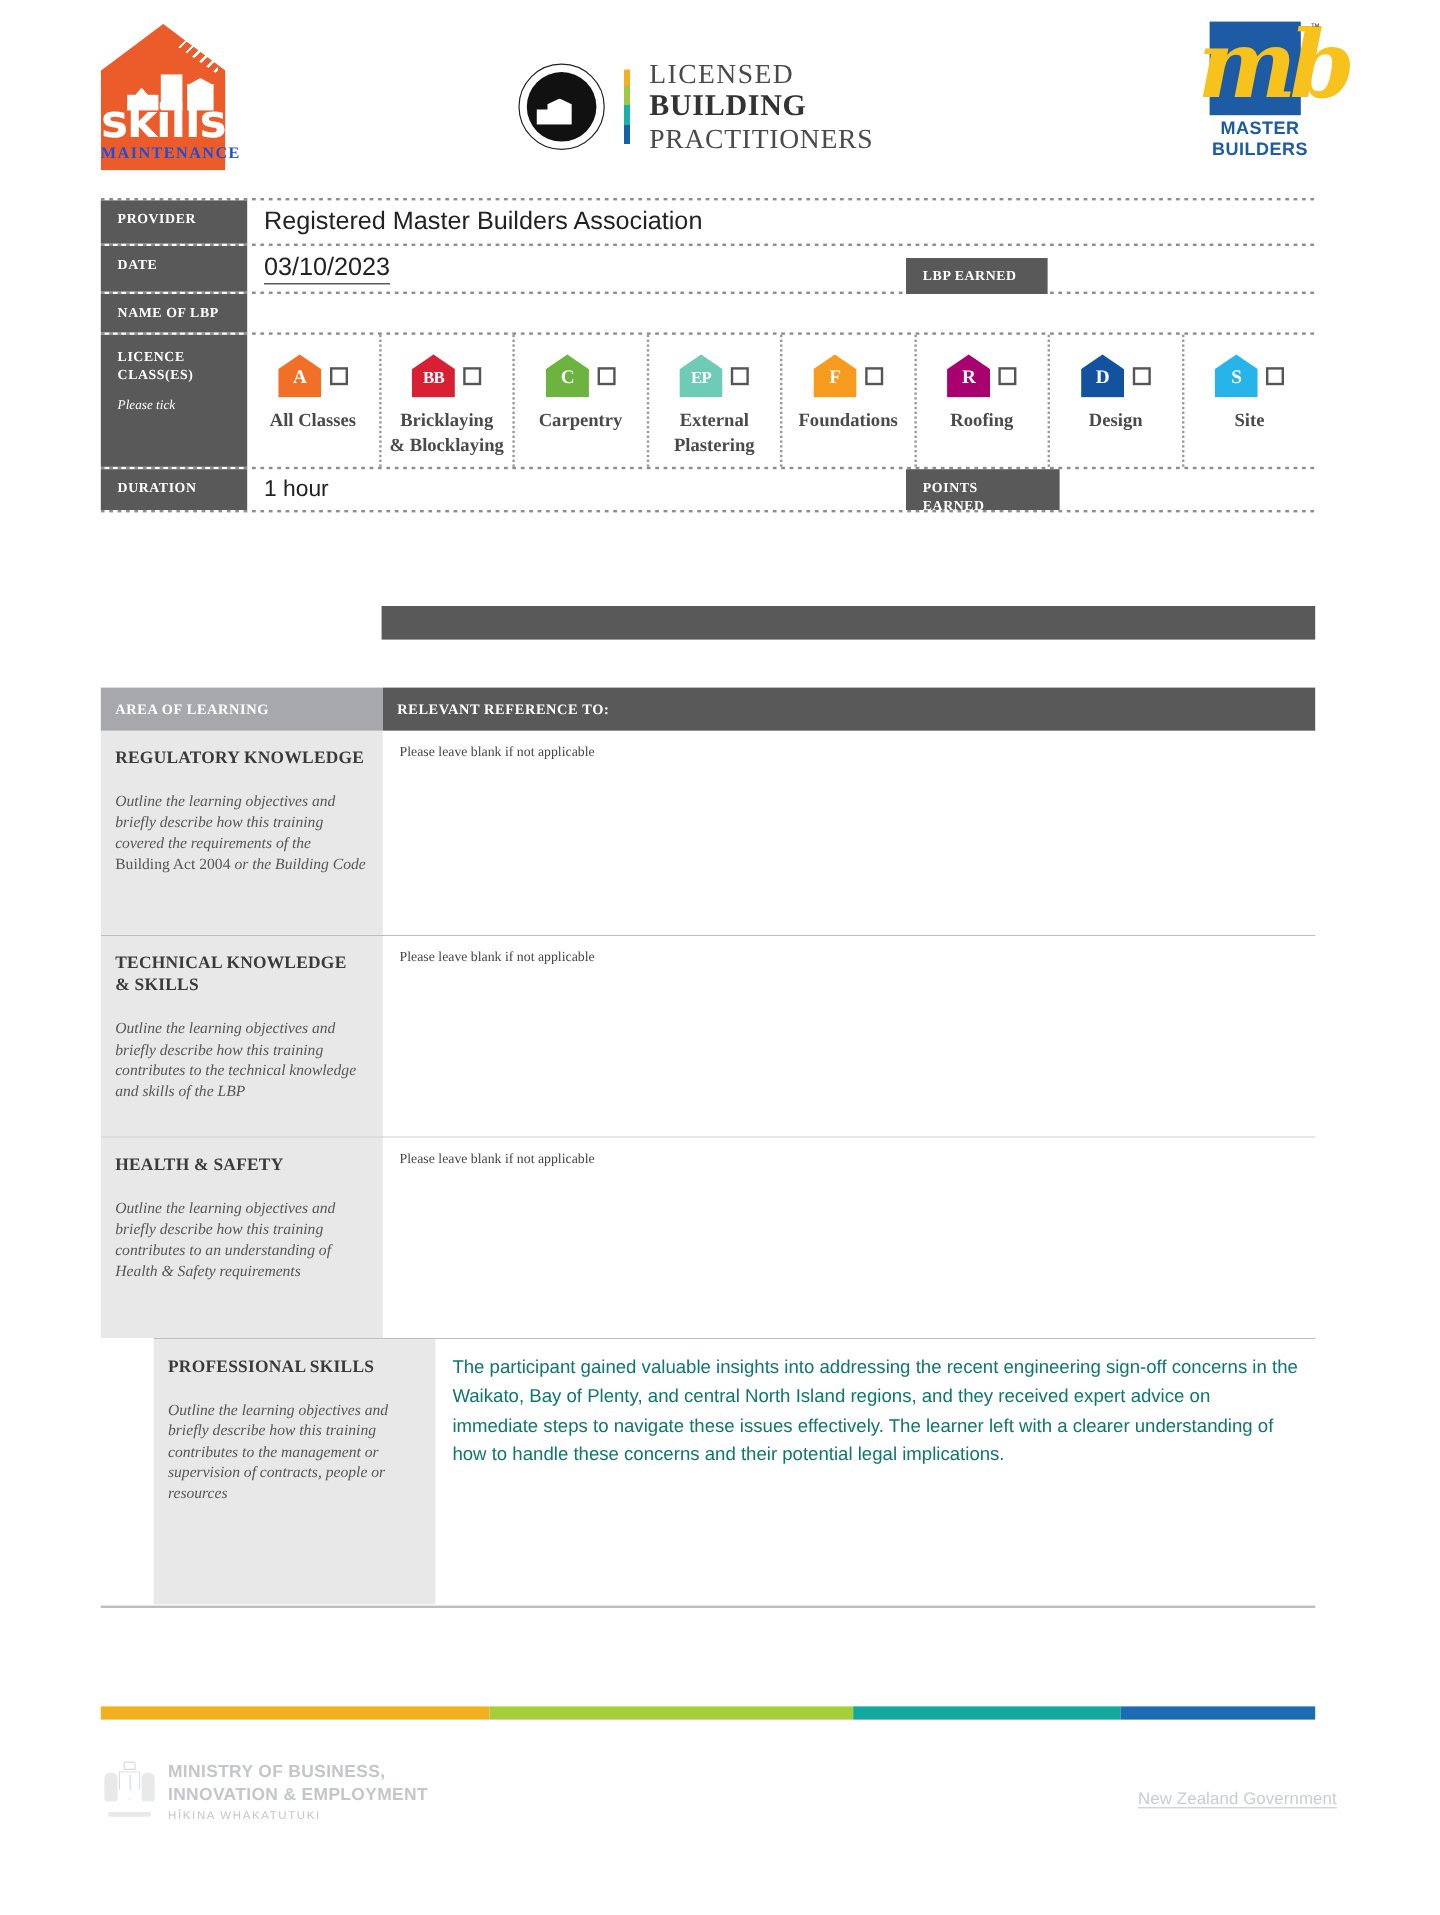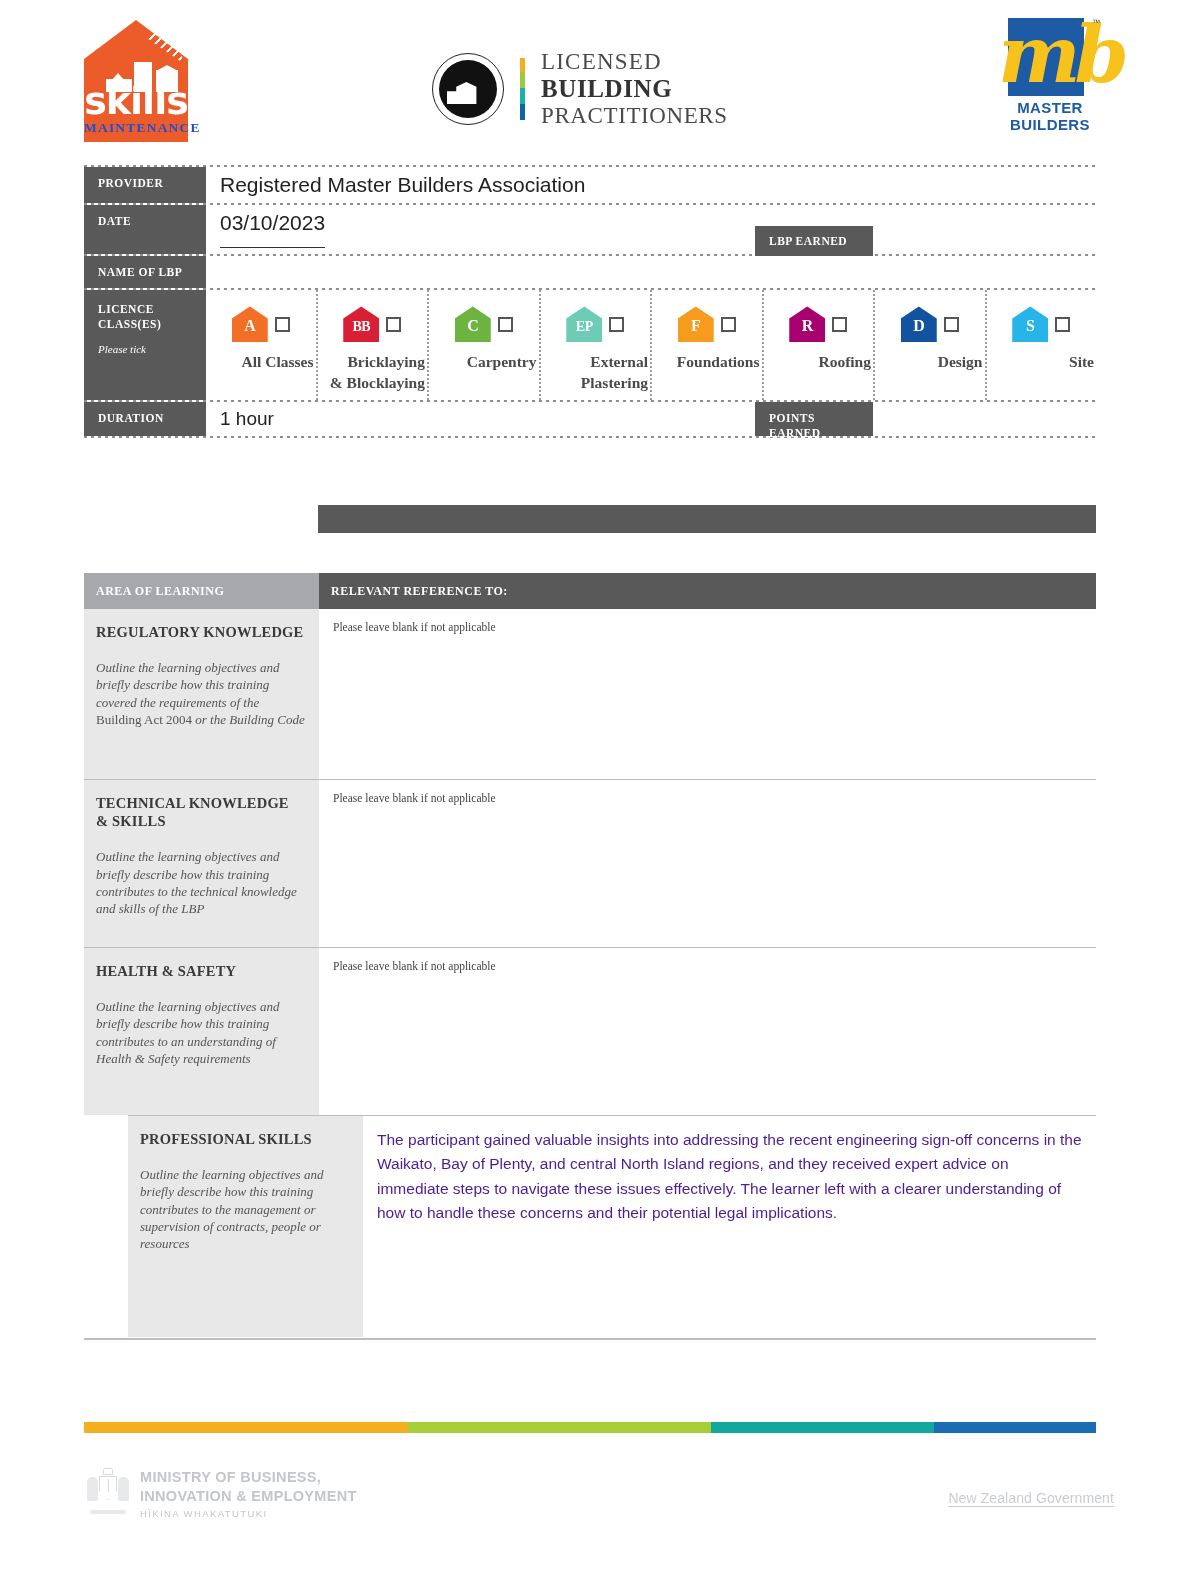--- a/index.html
+++ b/index.html
@@ -98,21 +98,21 @@
   .frow { display: flex; position: relative; }
   .flabel {
     width: 122px; flex: 0 0 122px; background: #595959; color: #fff;
     font-family: "Liberation Serif", serif; font-weight: bold;
     font-size: 11.5px; letter-spacing: .5px; padding: 9px 0 9px 14px;
     line-height: 1.25;
   }
   .flabel .sub { font-weight: normal; font-style: italic; font-size: 11px; letter-spacing: 0; margin-top: 12px; }
   .fval { flex: 1; padding: 6px 0 6px 14px; font-size: 21px; color: #222; }
   .fval.small { font-size: 19px; }
-  .u { border-bottom: 1.6px solid #333; display: inline-block; padding-bottom: 12px; }
+  .u { border-bottom: 1.6px solid #333; display: inline-block; padding-bottom: 1px; }
 
   
   .lic-row { display: flex; }
   .lic-cells { flex: 1; display: flex; }
   .lic-cell {
     flex: 1; text-align: center; padding: 12px 2px 6px;
     border-right: 2px dotted #9a9a9a; position: relative;
   }
   .lic-cell:last-child { border-right: none; }
   .lic-top { display: flex; align-items: center; justify-content: center; gap: 7px; height: 44px; }
@@ -122,32 +122,32 @@
     display: flex; align-items: flex-end; justify-content: center;
   }
   .badge span {
     color: #fff; font-family: "Liberation Serif", serif; font-weight: bold;
     font-size: 16px; line-height: 1; padding-bottom: 8px; letter-spacing: -.5px;
   }
   .badge.two span { font-size: 14px; }
   .tick { width: 15px; height: 15px; border: 2px solid #555; background: #fff; }
   .lic-name {
     font-family: "Liberation Serif", serif; font-weight: bold; font-size: 15.5px;
-    color: #4a4a4a; line-height: 1.35; margin-top: 6px; text-align: right;
+    color: #4a4a4a; line-height: 1.35; margin-top: 6px;
   }
 
   
   .lbpnum-tab {
     position: absolute; left: 671px; top: -30px; width: 118px; height: 30px;
     background: #595959; color: #fff; font-family: "Liberation Serif", serif;
     font-weight: bold; font-size: 11.5px; letter-spacing: .5px;
     display: flex; align-items: center; padding-left: 14px;
   }
   .points-tab {
-    position: absolute; left: 671px; top: 0; width: 118px; height: 100%;
+    position: absolute; left: 671px; top: 0; width: 128px; height: 100%;
     background: #595959; color: #fff; font-family: "Liberation Serif", serif;
     font-weight: bold; font-size: 11.5px; letter-spacing: .5px;
     padding: 9px 0 0 14px; line-height: 1.3;
   }
 
   
   .greybar { position: absolute; left: 318px; top: 505px; width: 778px; height: 28px; background: #595959; }
 
   
   .ltable { position: absolute; left: 84px; top: 573px; width: 1012px; }
@@ -169,21 +169,21 @@
   .lt-title {
     font-family: "Liberation Serif", serif; font-weight: bold; font-size: 14.5px;
     color: #3a3a3a; line-height: 1.25; letter-spacing: .2px;
   }
   .lt-desc {
     font-family: "Liberation Serif", serif; font-style: italic; font-size: 13px;
     color: #555; line-height: 1.33; margin-top: 18px;
   }
   .lt-desc .roman { font-style: normal; }
   .lt-hint { font-family: "Liberation Serif", serif; font-size: 11.5px; color: #444; }
-  .lt-body { font-size: 15.5px; line-height: 1.58; color: #4c1d95; }
+  .lt-body { font-size: 15.5px; line-height: 1.58; color: #0f766e; }
 
   
   .bottom-rule { position: absolute; left: 84px; top: 1338px; width: 1012px; height: 1.5px; background: #bdbdbd; }
   .cert-title {
     position: absolute; left: 84px; top: 1340px; width: 1012px;
     font-family: "Liberation Serif", serif; font-size: 44px; color: #58595b;
     letter-spacing: .5px; white-space: nowrap;
   }
   .cert-title b { color: #e8502a; font-weight: bold; }
 

